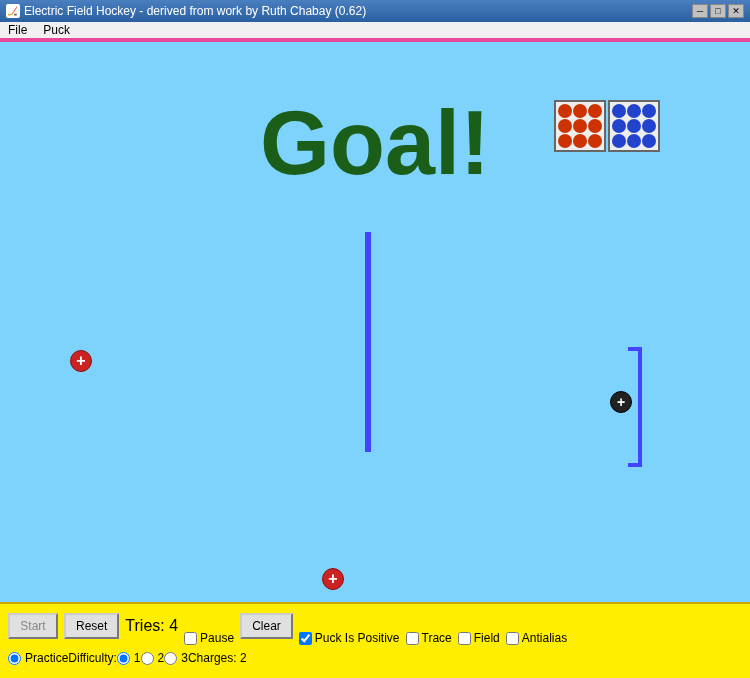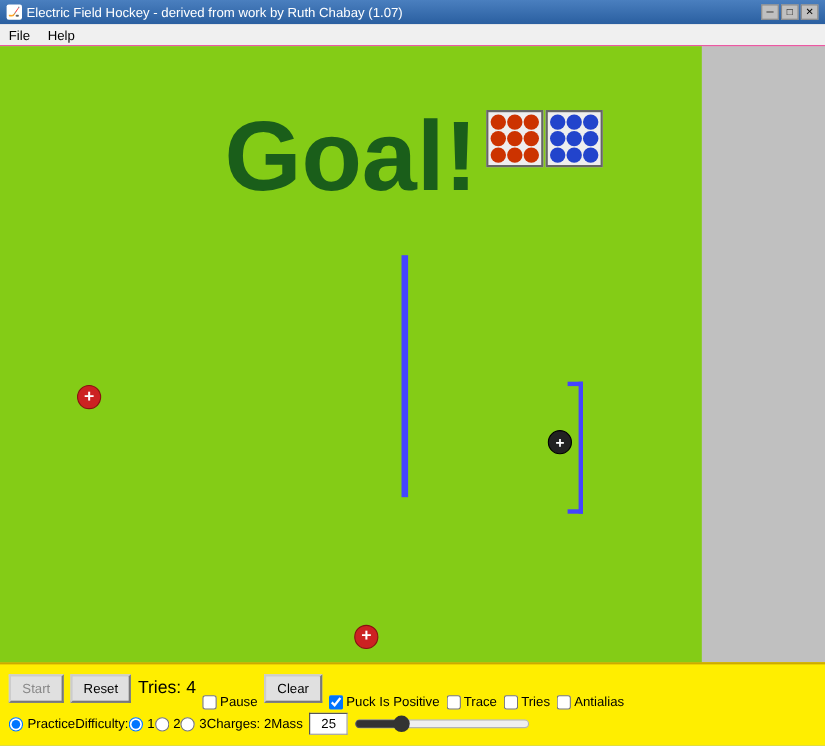--- a/index.html
+++ b/index.html
@@ -17,33 +17,33 @@
       height: 22px;
     }
     #title-bar-left { display: flex; align-items: center; gap: 4px; }
     #title-bar-icon { width: 14px; height: 14px; background: #fff; border-radius: 2px; font-size: 9px; display: flex; align-items: center; justify-content: center; color: #333; }
     #title-bar-controls { display: flex; gap: 2px; }
     .title-btn { width: 16px; height: 14px; background: #c0c0c0; border: 1px solid #888; font-size: 9px; cursor: pointer; display: flex; align-items: center; justify-content: center; }
 
     
     #menu-bar {
       background: #f0f0f0;
-      border-bottom: 1px solid #ec4899;
+      border-bottom: 4px solid #ec4899;
       display: flex;
       height: 20px;
       align-items: center;
       font-size: 12px;
     }
     .menu-item { padding: 2px 8px; cursor: pointer; }
 
     
     #game-area {
-      width: 638px;
+      width: 750px;
       height: 560px;
-      background: #84cc16;
+      background: #7dd3fc;
       position: relative;
       overflow: hidden;
     }
 
     
     #goal-text {
       position: absolute;
       top: 50px;
       left: 0; right: 0;
       text-align: center;
@@ -195,32 +195,32 @@
     #mass-section { display: flex; align-items: center; gap: 6px; font-size: 12px; }
     #mass-input { width: 35px; height: 20px; font-size: 12px; text-align: center; border: 1px inset #999; }
     #mass-slider { width: 160px; height: 20px; accent-color: #333; }
   </style>
 </head>
 <body>
 
 <div id="title-bar">
   <div id="title-bar-left">
     <div id="title-bar-icon">🏒</div>
-    <span>Electric Field Hockey - derived from work by Ruth Chabay (1.07)</span>
+    <span>Electric Field Hockey - derived from work by Ruth Chabay (0.62)</span>
   </div>
   <div id="title-bar-controls">
     <button class="title-btn">─</button>
     <button class="title-btn">□</button>
     <button class="title-btn">✕</button>
   </div>
 </div>
 
 <div id="menu-bar">
   <div class="menu-item">File</div>
-  <div class="menu-item">Help</div>
+  <div class="menu-item">Puck</div>
 </div>
 
 <div id="game-area">
 
   <div id="goal-text">Goal!</div>
 
   <div id="charge-icons">
     <div class="charge-box red-box">
       <div class="charge-circle red"></div>
       <div class="charge-circle red"></div>
@@ -270,21 +270,21 @@
     <div class="ctrl-check">
       <input type="checkbox" id="puck-pos-cb" checked="" style="">
       <label for="puck-pos-cb">Puck Is Positive</label>
     </div>
     <div class="ctrl-check">
       <input type="checkbox" id="trace-cb" style="">
       <label for="trace-cb">Trace</label>
     </div>
     <div class="ctrl-check">
       <input type="checkbox" id="field-cb" style="">
-      <label for="field-cb">Tries</label>
+      <label for="field-cb">Field</label>
     </div>
     <div class="ctrl-check">
       <input type="checkbox" id="antialias-cb" style="">
       <label for="antialias-cb">Antialias</label>
     </div>
   </div>
 
   <div id="controls-row2">
     <div class="radio-group">
       <input type="radio" id="practice-rb" name="mode" checked="" style="">
@@ -297,19 +297,14 @@
     </div>
     <div class="radio-group">
       <input type="radio" id="d2-rb" name="difficulty" style="">
       <label for="d2-rb">2</label>
     </div>
     <div class="radio-group">
       <input type="radio" id="d3-rb" name="difficulty" style="">
       <label for="d3-rb">3</label>
     </div>
     <span>Charges: 2</span>
-    <div id="mass-section">
-      <span>Mass</span>
-      <input type="text" id="mass-input" class="" value="25" style="">
-      <input type="range" id="mass-slider" min="1" max="100" value="25" style="">
-    </div>
   </div>
 </div>
 
 </body></html>

